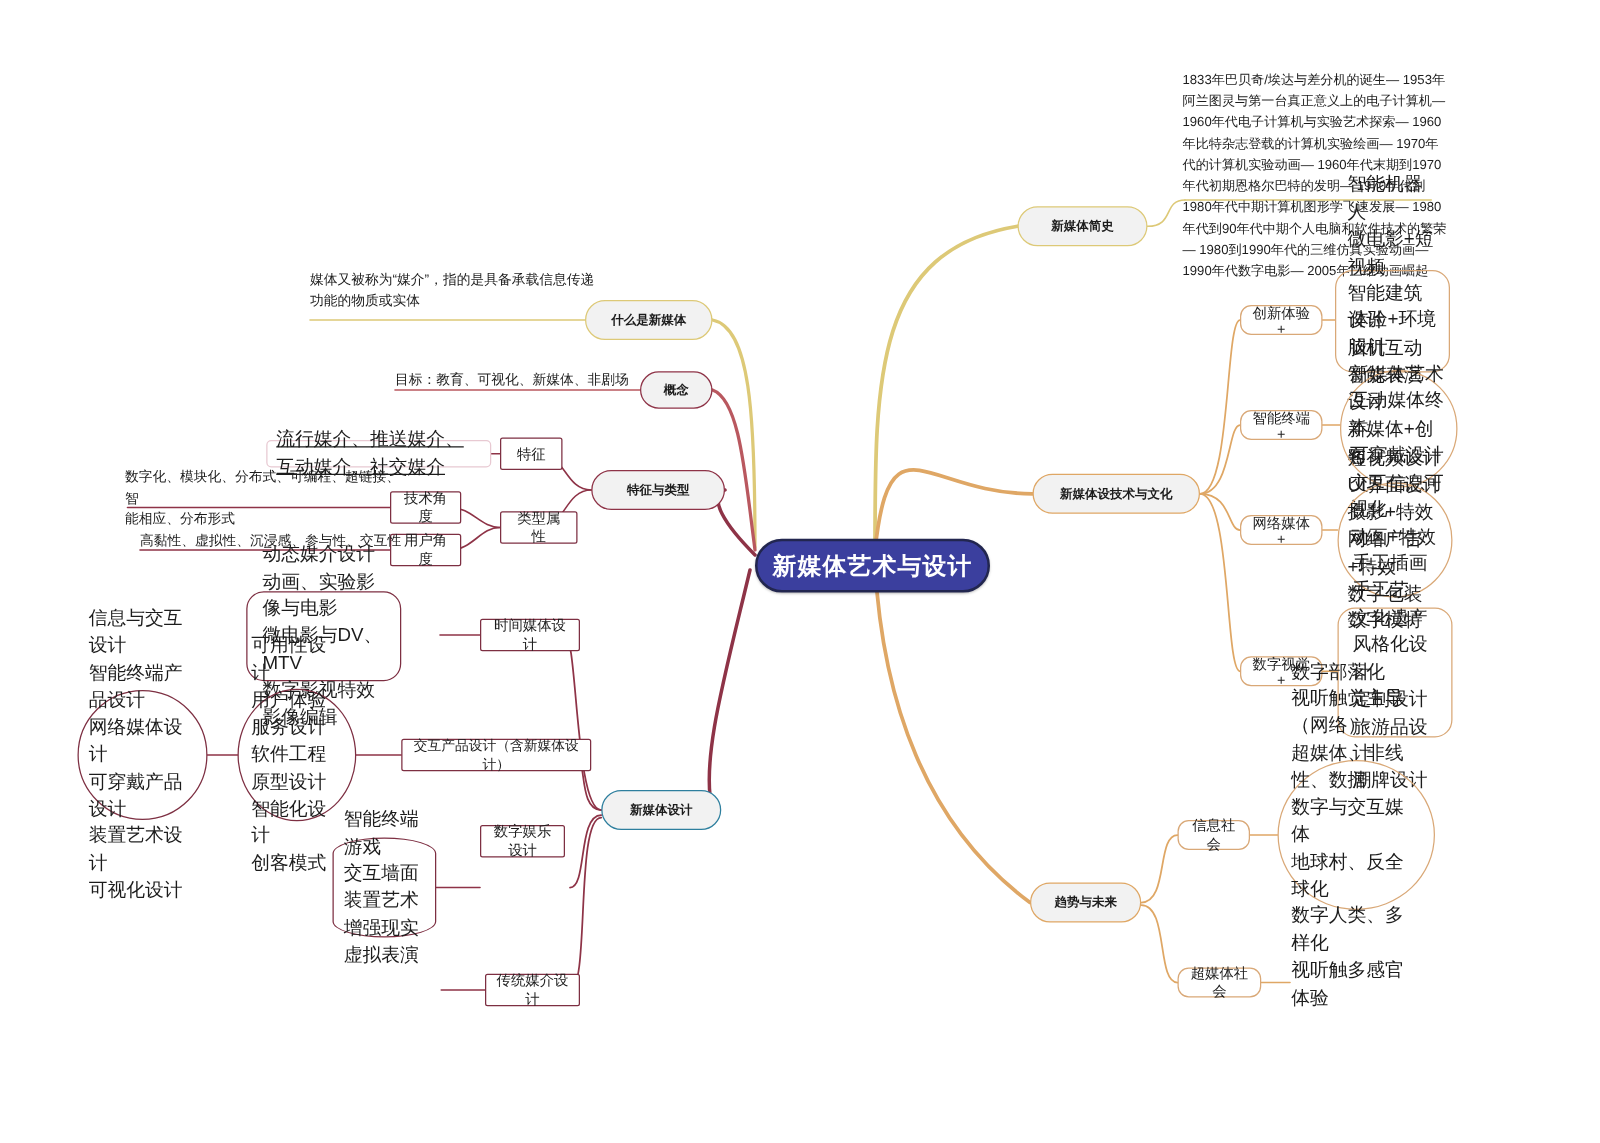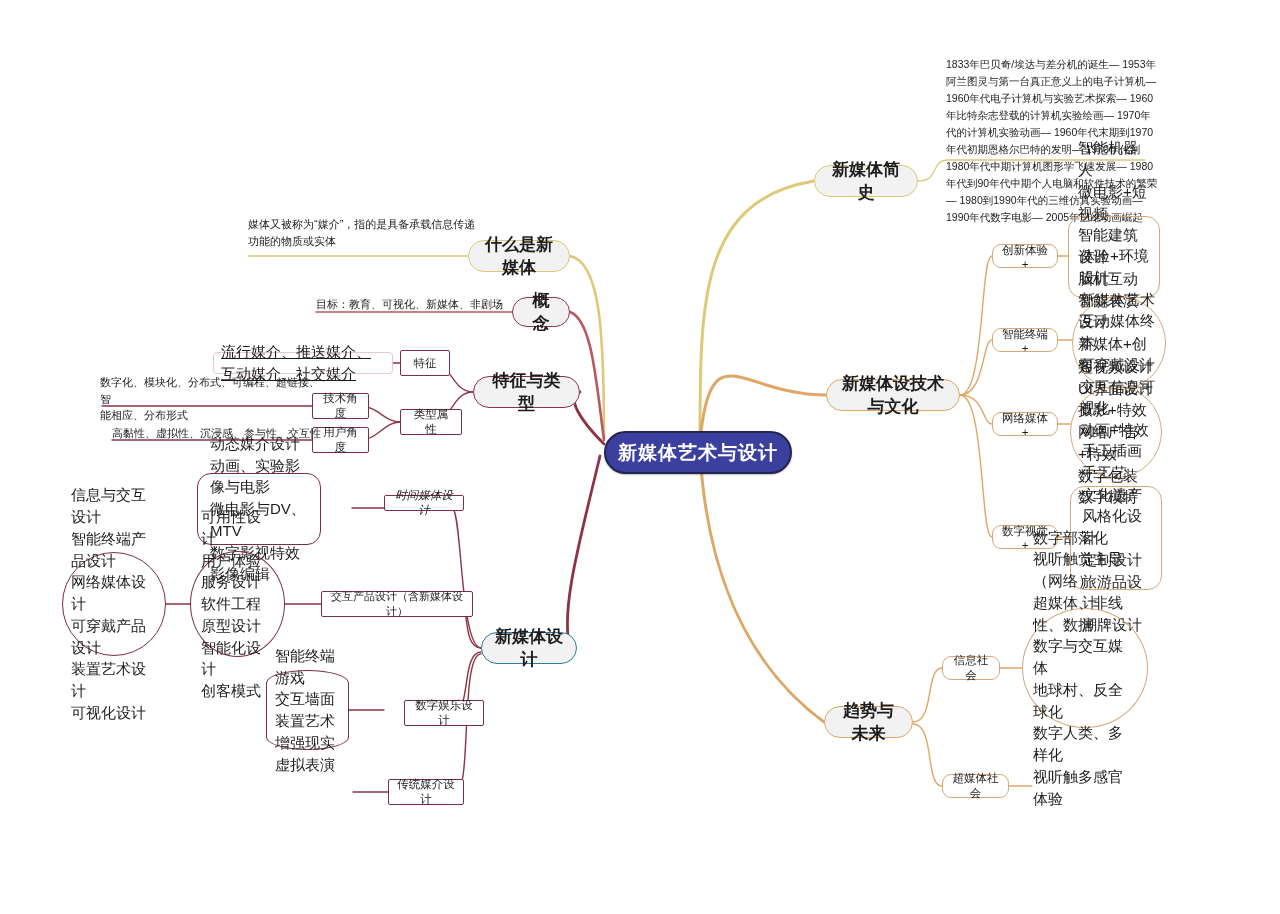--- a/index.html
+++ b/index.html
@@ -5,21 +5,21 @@
   html,body{margin:0;padding:0;background:#ffffff;}
   body{width:1280px;height:914px;position:relative;overflow:hidden;
        font-family:"Liberation Sans","DejaVu Sans",sans-serif;color:#1c1c1c;}
   #canvas{position:absolute;inset:0;width:1280px;height:914px;}
   svg.links{position:absolute;left:0;top:0;width:1280px;height:914px;pointer-events:none;}
   .node{position:absolute;box-sizing:border-box;display:flex;align-items:center;
         justify-content:center;text-align:center;white-space:pre-line;}
   .root{background:#3b3f9e;color:#fff;font-size:19px;font-weight:bold;
         border:2px solid #22264f;border-radius:24px;letter-spacing:1px;
         box-shadow:0 1px 2px rgba(0,0,0,.25);}
-  .l1{background:#f2f2f2;border-radius:18px;font-size:17px;font-weight:bold;padding:0 12px;}
+  .l1{background:#f2f2f2;border-radius:18px;font-size:10px;font-weight:bold;padding:0 12px;}
   .l1.y{border:1.6px solid #ddc977;}
   .l1.o{border:1.6px solid #dfa765;}
   .l1.r{border:1.6px solid #8e3347;}
   .l1.b{border:1.6px solid #2e7f9e;}
   .l2{background:#fff;border-radius:9px;font-size:11.5px;padding:3px 8px;}
   .l2.o{border:1.2px solid #d9a877;}
   .l2.r{border:1.2px solid #7d2f42;}
   .l2.rect{border-radius:2px;}
   .leaf{font-size:15px;line-height:1.45;text-align:left;justify-content:flex-start;
         padding:8px 12px;background:transparent;}
@@ -116,21 +116,21 @@
 
   <div class="node l2 r rect" style="left:312px;top:393px;width:57px;height:26px;">技术角度</div>
   <div class="underline-txt" style="left:100px;top:374px;width:220px;">数字化、模块化、分布式、可编程、超链接、智
 能相应、分布形式</div>
 
   <div class="node l2 r rect" style="left:312px;top:427px;width:57px;height:26px;">用户角度</div>
   <div class="underline-txt" style="left:112px;top:425px;width:230px;">高黏性、虚拟性、沉浸感、参与性、交互性</div>
 
   <div class="node l1 b" style="left:481px;top:632px;width:96px;height:32px;">新媒体设计</div>
 
-  <div class="node l2 r rect" style="left:384px;top:495px;width:80px;height:16px;font-style:italic;">时间媒体设计</div>
+  <div class="node l2 r rect" style="left:384px;top:495px;width:80px;height:26px;">时间媒体设计</div>
   <div class="node leaf rb round" style="left:197px;top:473px;width:124px;height:72px;">动态媒介设计
 动画、实验影像与电影
 微电影与DV、MTV
 数字影视特效
 影像编辑</div>
 
   <div class="node l2 r rect" style="left:321px;top:591px;width:152px;height:26px;font-size:11px;">交互产品设计（含新媒体设计）</div>
   <div class="node leaf rb ellipse" style="left:190px;top:551px;width:95px;height:106px;padding:10px 10px;">可用性设计
 用户体验
 服务设计
@@ -138,21 +138,21 @@
 原型设计
 智能化设计
 创客模式</div>
   <div class="node leaf rb circle" style="left:62px;top:552px;width:104px;height:104px;padding:8px 8px;">信息与交互设计
 智能终端产品设计
 网络媒体设计
 可穿戴产品设计
 装置艺术设计
 可视化设计</div>
 
-  <div class="node l2 r rect" style="left:384px;top:700px;width:80px;height:26px;margin-left:20px;">数字娱乐设计</div>
+  <div class="node l2 r rect" style="left:384px;top:660px;width:68px;height:26px;">数字娱乐设计</div>
   <div class="node leaf cyl" style="left:266px;top:670px;width:83px;height:80px;padding:9px 8px;">智能终端游戏
 交互墙面
 装置艺术
 增强现实
 虚拟表演</div>
 
   <div class="node l2 r rect" style="left:388px;top:779px;width:76px;height:26px;">传统媒介设计</div>
 
   <div class="node l1 o" style="left:826px;top:379px;width:134px;height:32px;">新媒体设技术与文化</div>
 

